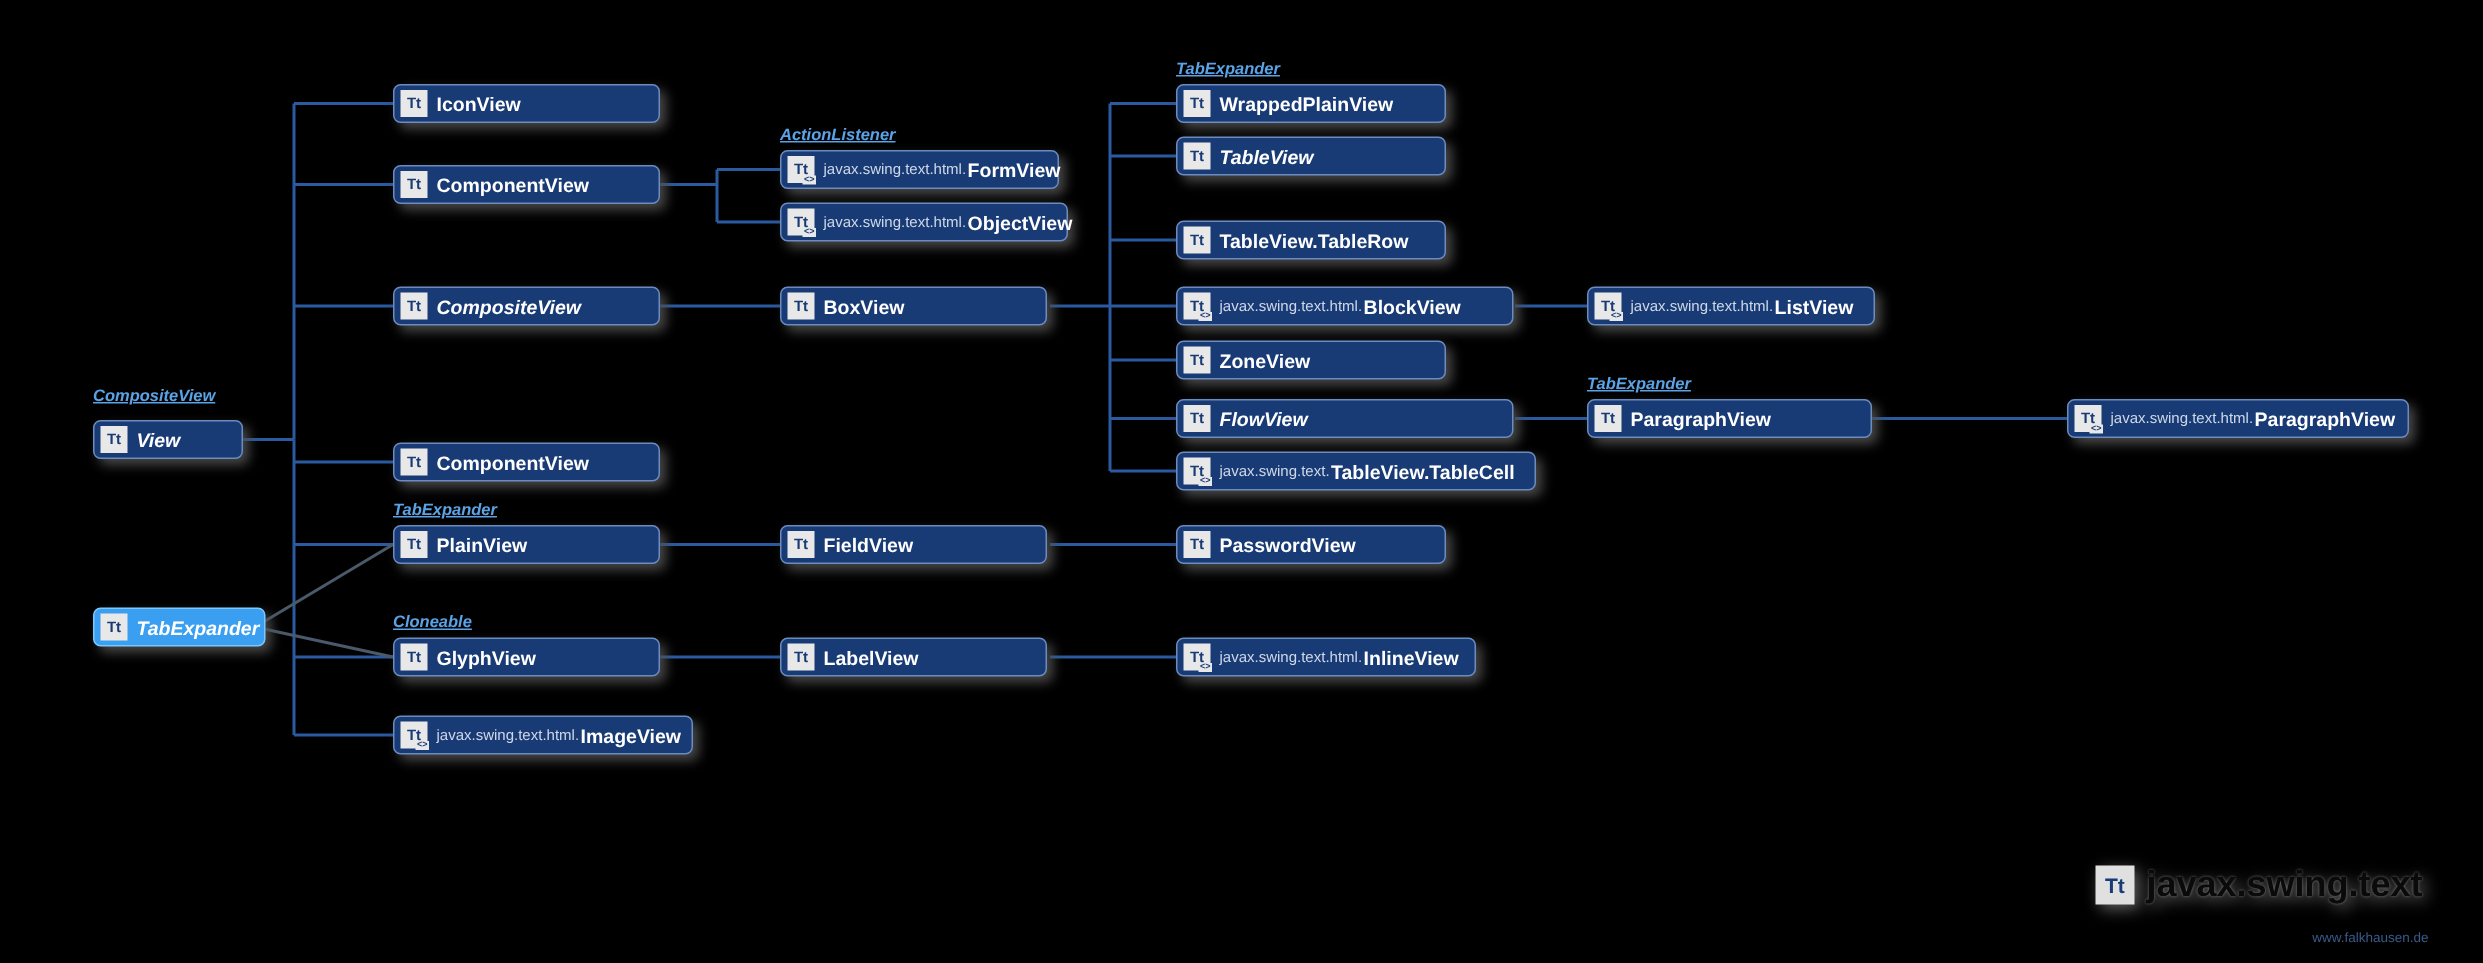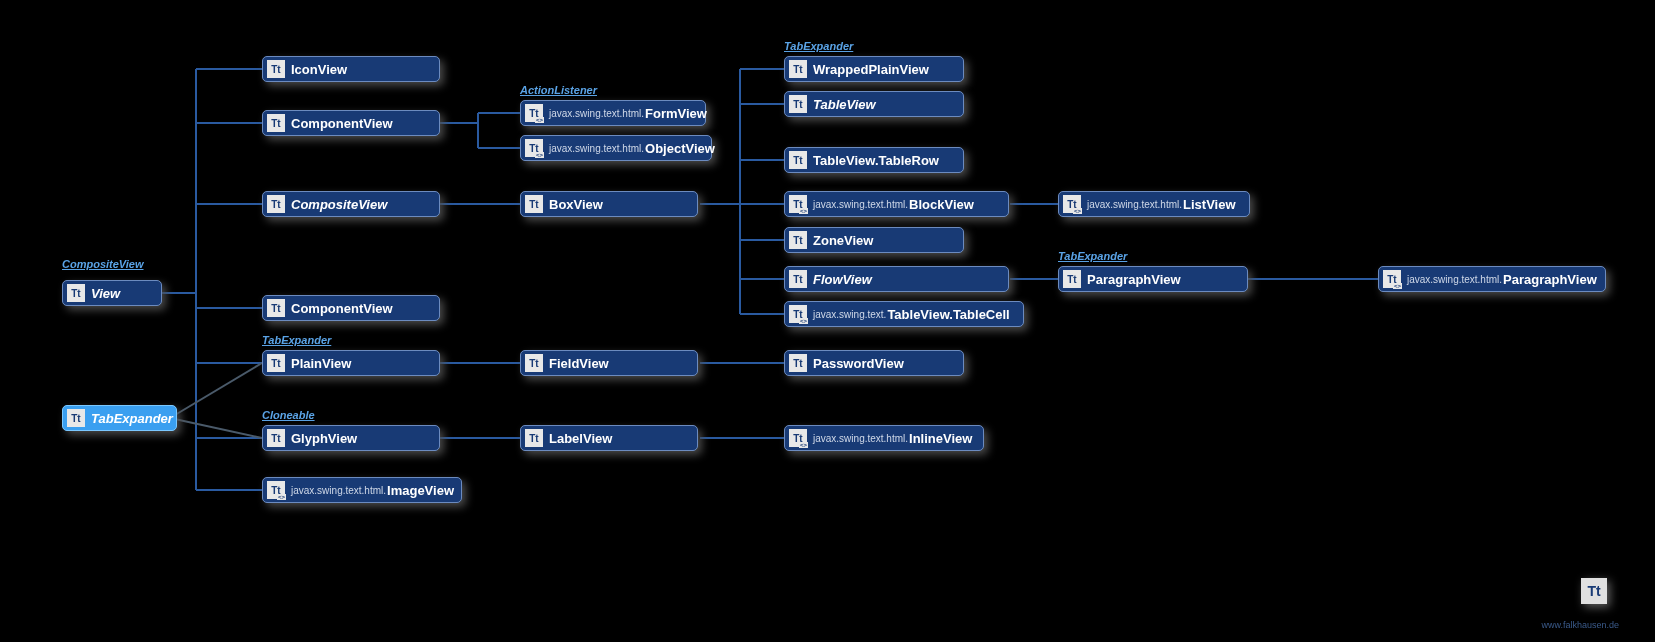--- a/index.html
+++ b/index.html
@@ -295,15 +295,16 @@
 </div>
 
 <div class="node" style="left:1378px; top:266px; width:228px;">
   <span class="icon alt">Tt</span>
   <span class="prefix">javax.swing.text.html.</span>
   <span class="name">ParagraphView</span>
 </div>
 
 <div class="title-badge">
   <span class="ticon">Tt</span>
+  <span class="ttext">javax.swing.text</span>
 </div>
 
 <div class="footer-link">www.falkhausen.de</div>
 
 </body></html>

